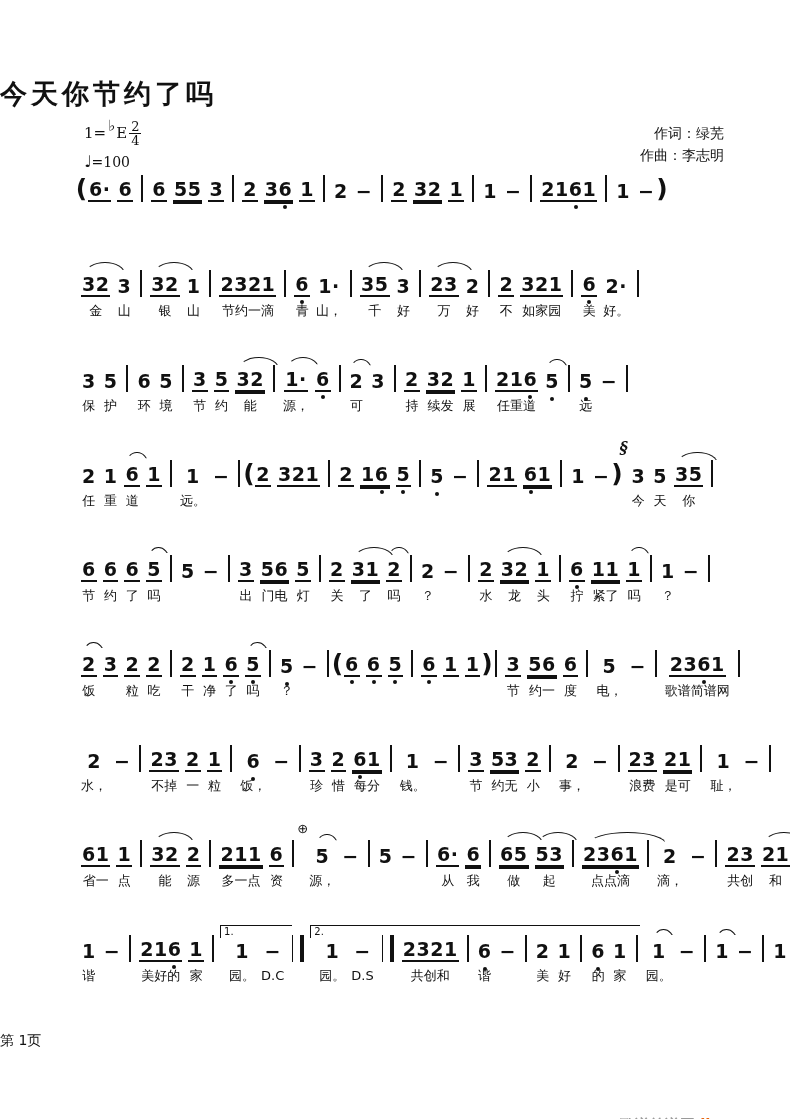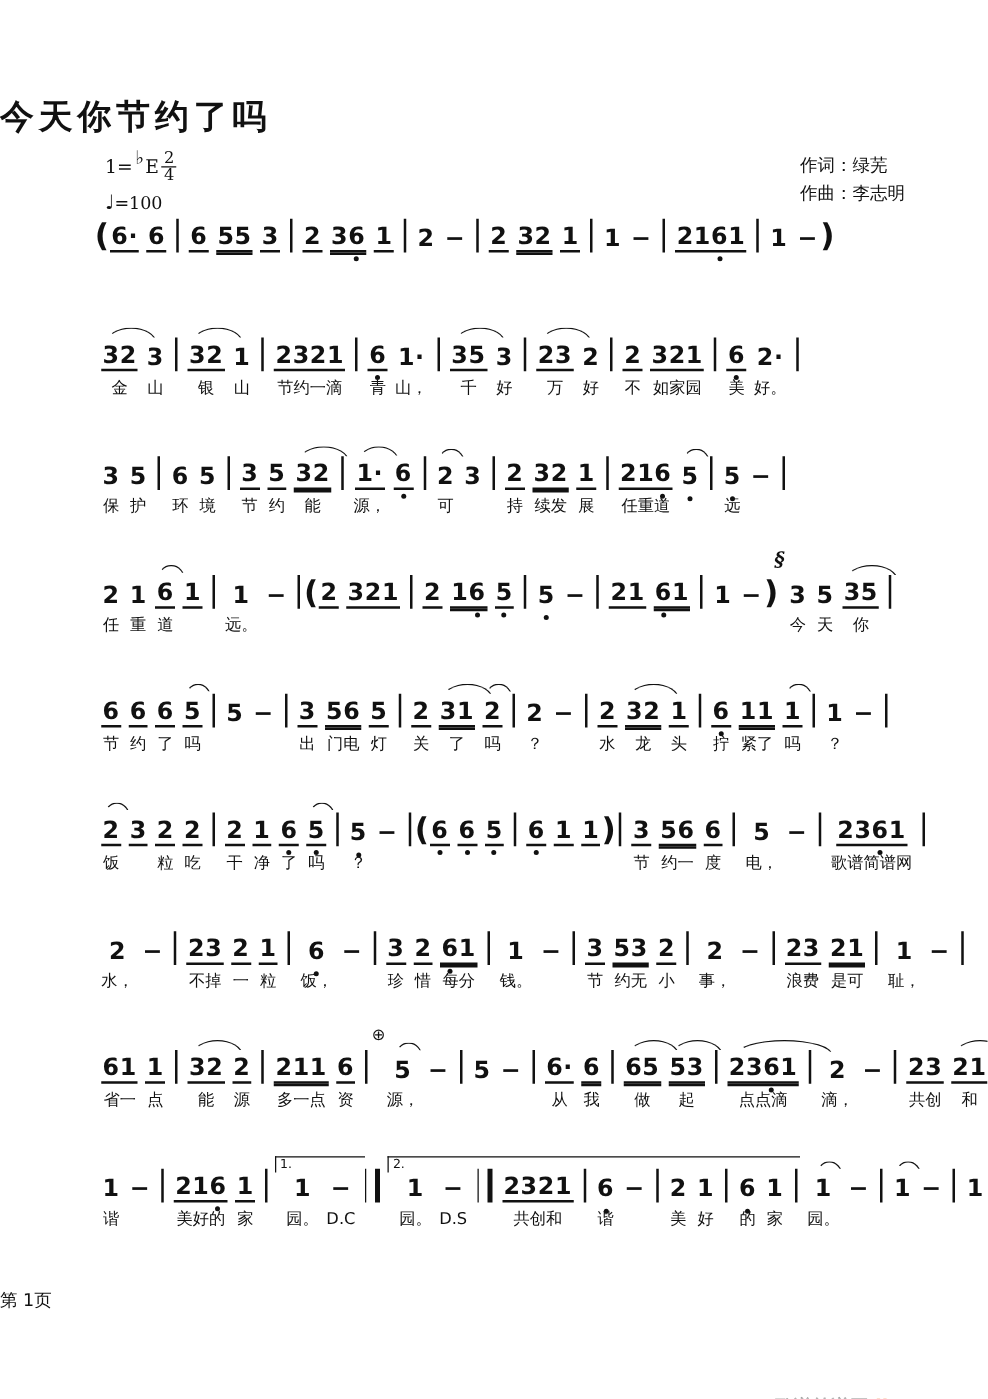--- a/index.html
+++ b/index.html
@@ -9,21 +9,21 @@
          font:bold 27px/1.2 "DejaVu Serif","Liberation Serif",serif;letter-spacing:4px;}
 
   .keyblock{position:absolute;left:84px;top:120px;font:15px "DejaVu Serif",serif;}
   .keyline{display:flex;align-items:center;height:26px;}
   .flat{position:relative;top:-7px;font-size:15px;margin:0 1px 0 2px;}
   .meter{display:inline-flex;flex-direction:column;align-items:center;font-size:13px;line-height:13px;margin-left:2px;}
   .meter .num{border-bottom:1px solid #111;padding:0 2px;}
   .tempoline{margin-top:6px;font-size:14px;}
   .qnote{font-size:16px;}
 
-  .credits{position:absolute;right:66px;top:122px;text-align:left;font:14px/22px "DejaVu Sans",sans-serif;}
+  .credits{position:absolute;right:66px;top:122px;text-align:right;font:14px/22px "DejaVu Sans",sans-serif;}
 
   .score{position:absolute;left:78px;top:172px;right:48px;}
   .sysrow{white-space:nowrap;height:58px;margin-bottom:37px;position:relative;}
 
   .cell{display:inline-flex;flex-direction:column;align-items:center;margin:0 3px;position:relative;vertical-align:bottom;}
   .nrow{height:30px;display:flex;align-items:flex-end;}
   .lrow{height:18px;margin-top:5px;font:13px/18px "DejaVu Sans",sans-serif;white-space:nowrap;}
 
   .note{position:relative;display:inline-flex;font:bold 19px/22px "DejaVu Sans",sans-serif;padding:0 1px;}
   .note.u1,.note.u2{border-bottom:2px solid #111;}

